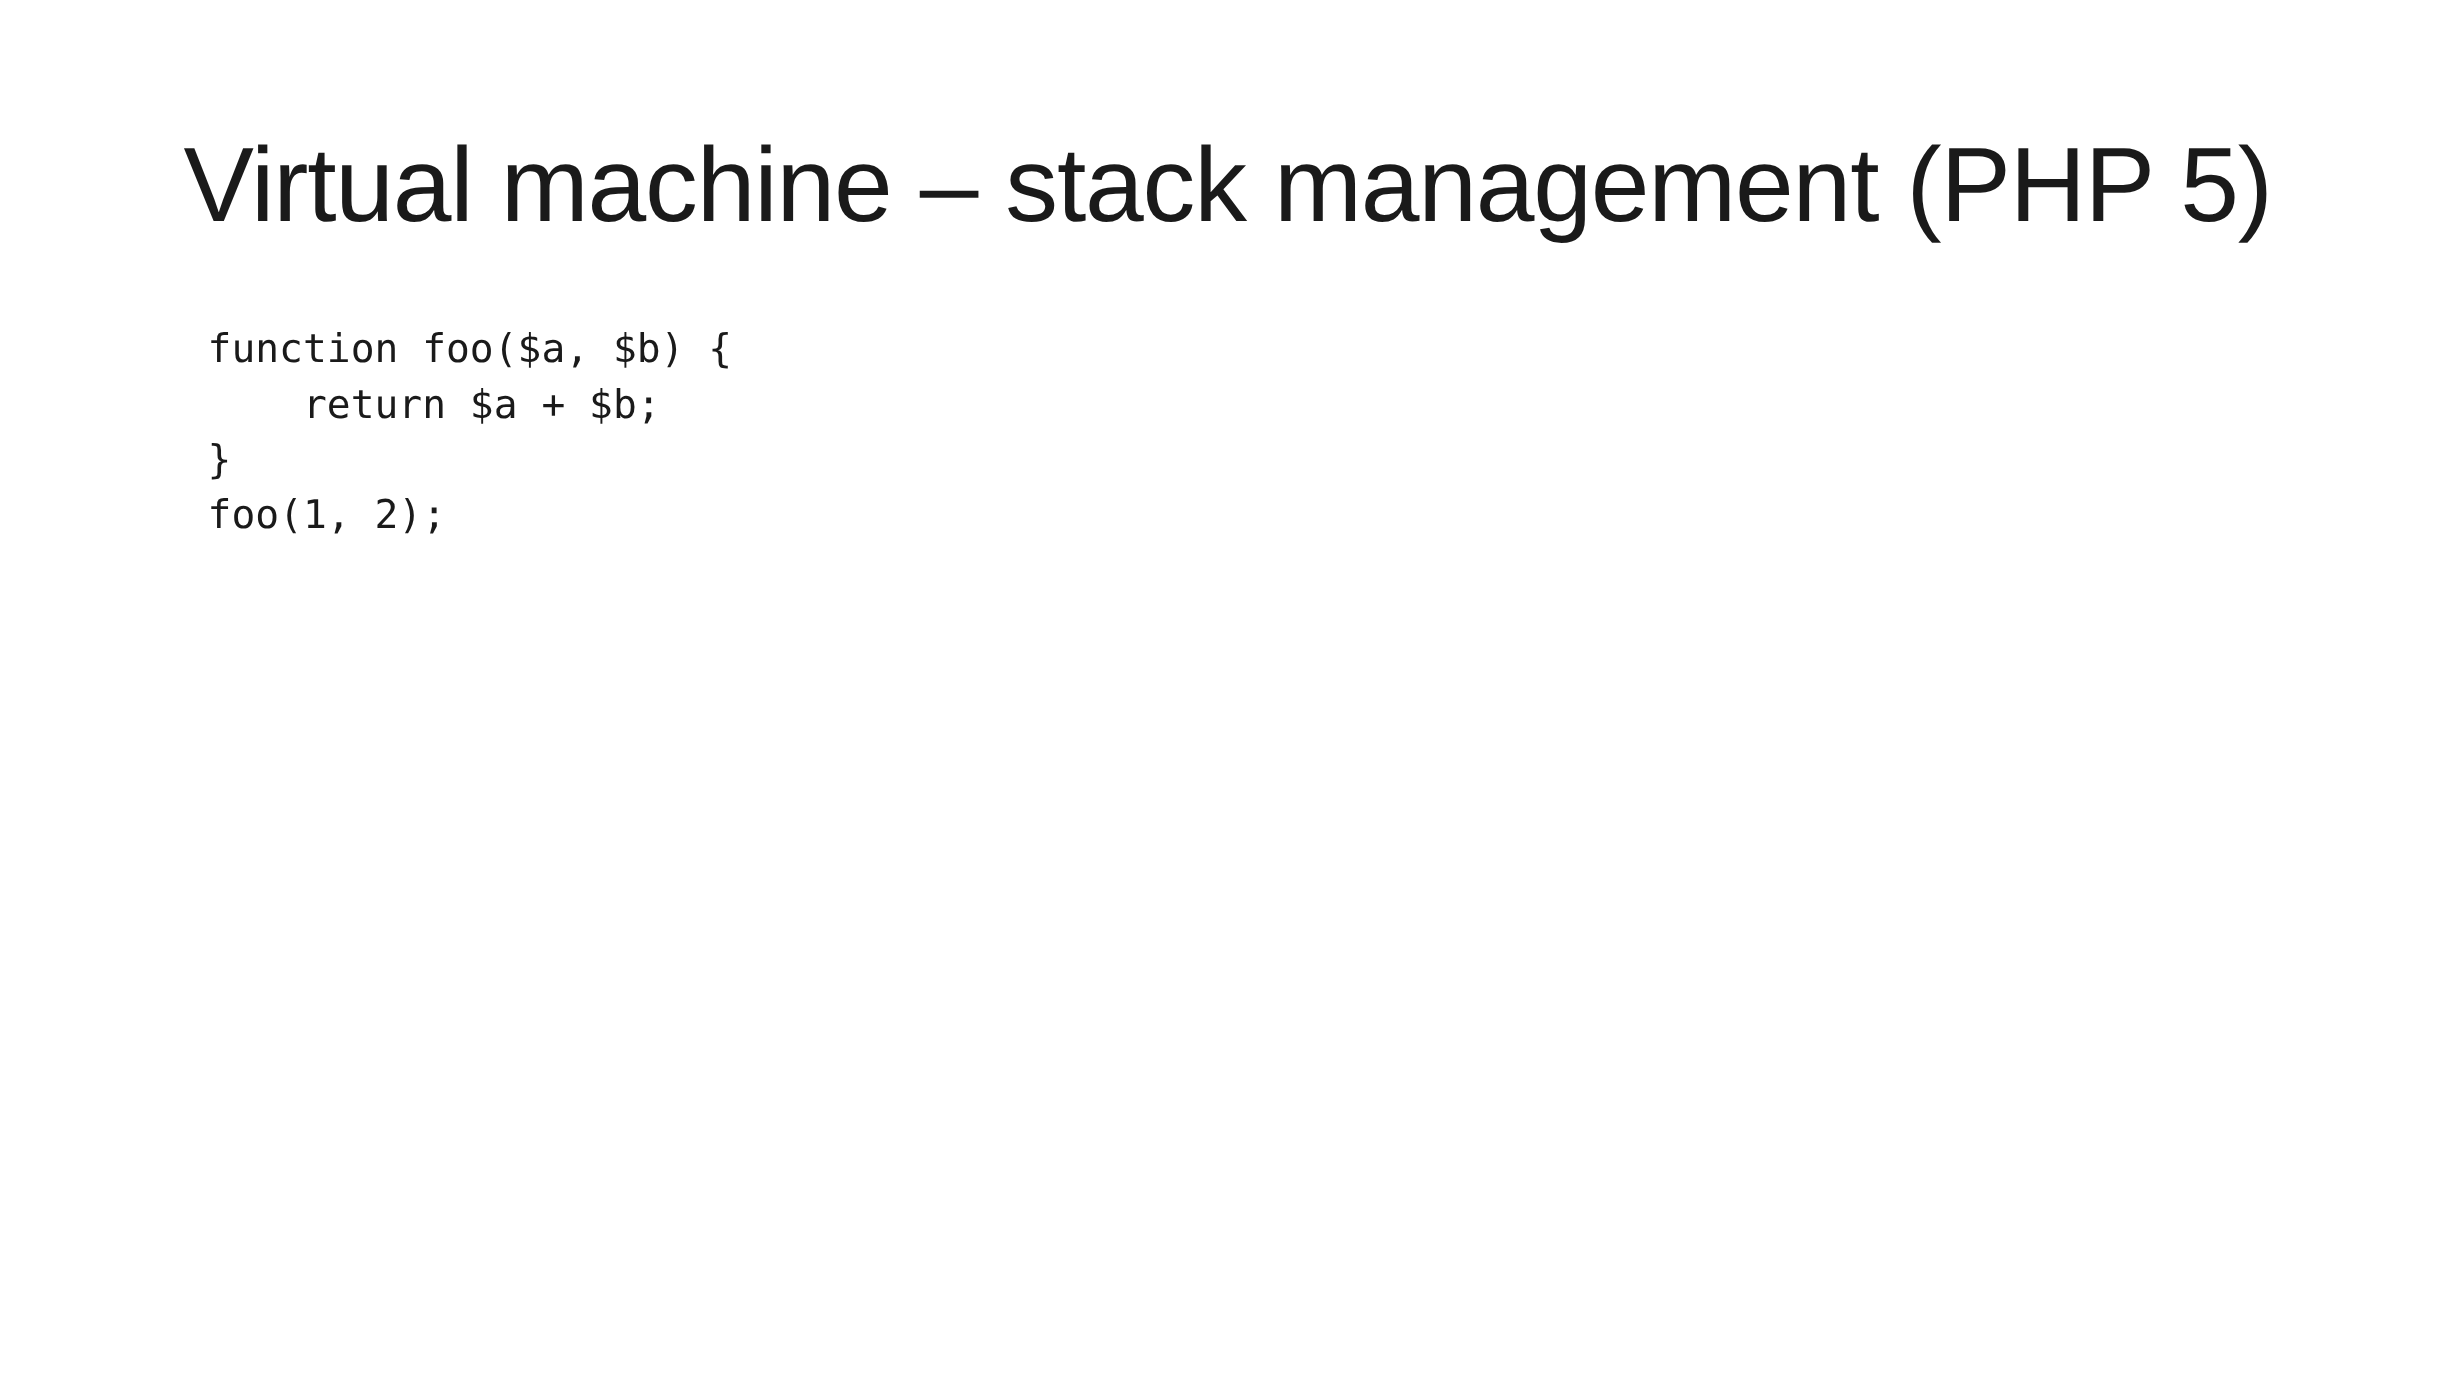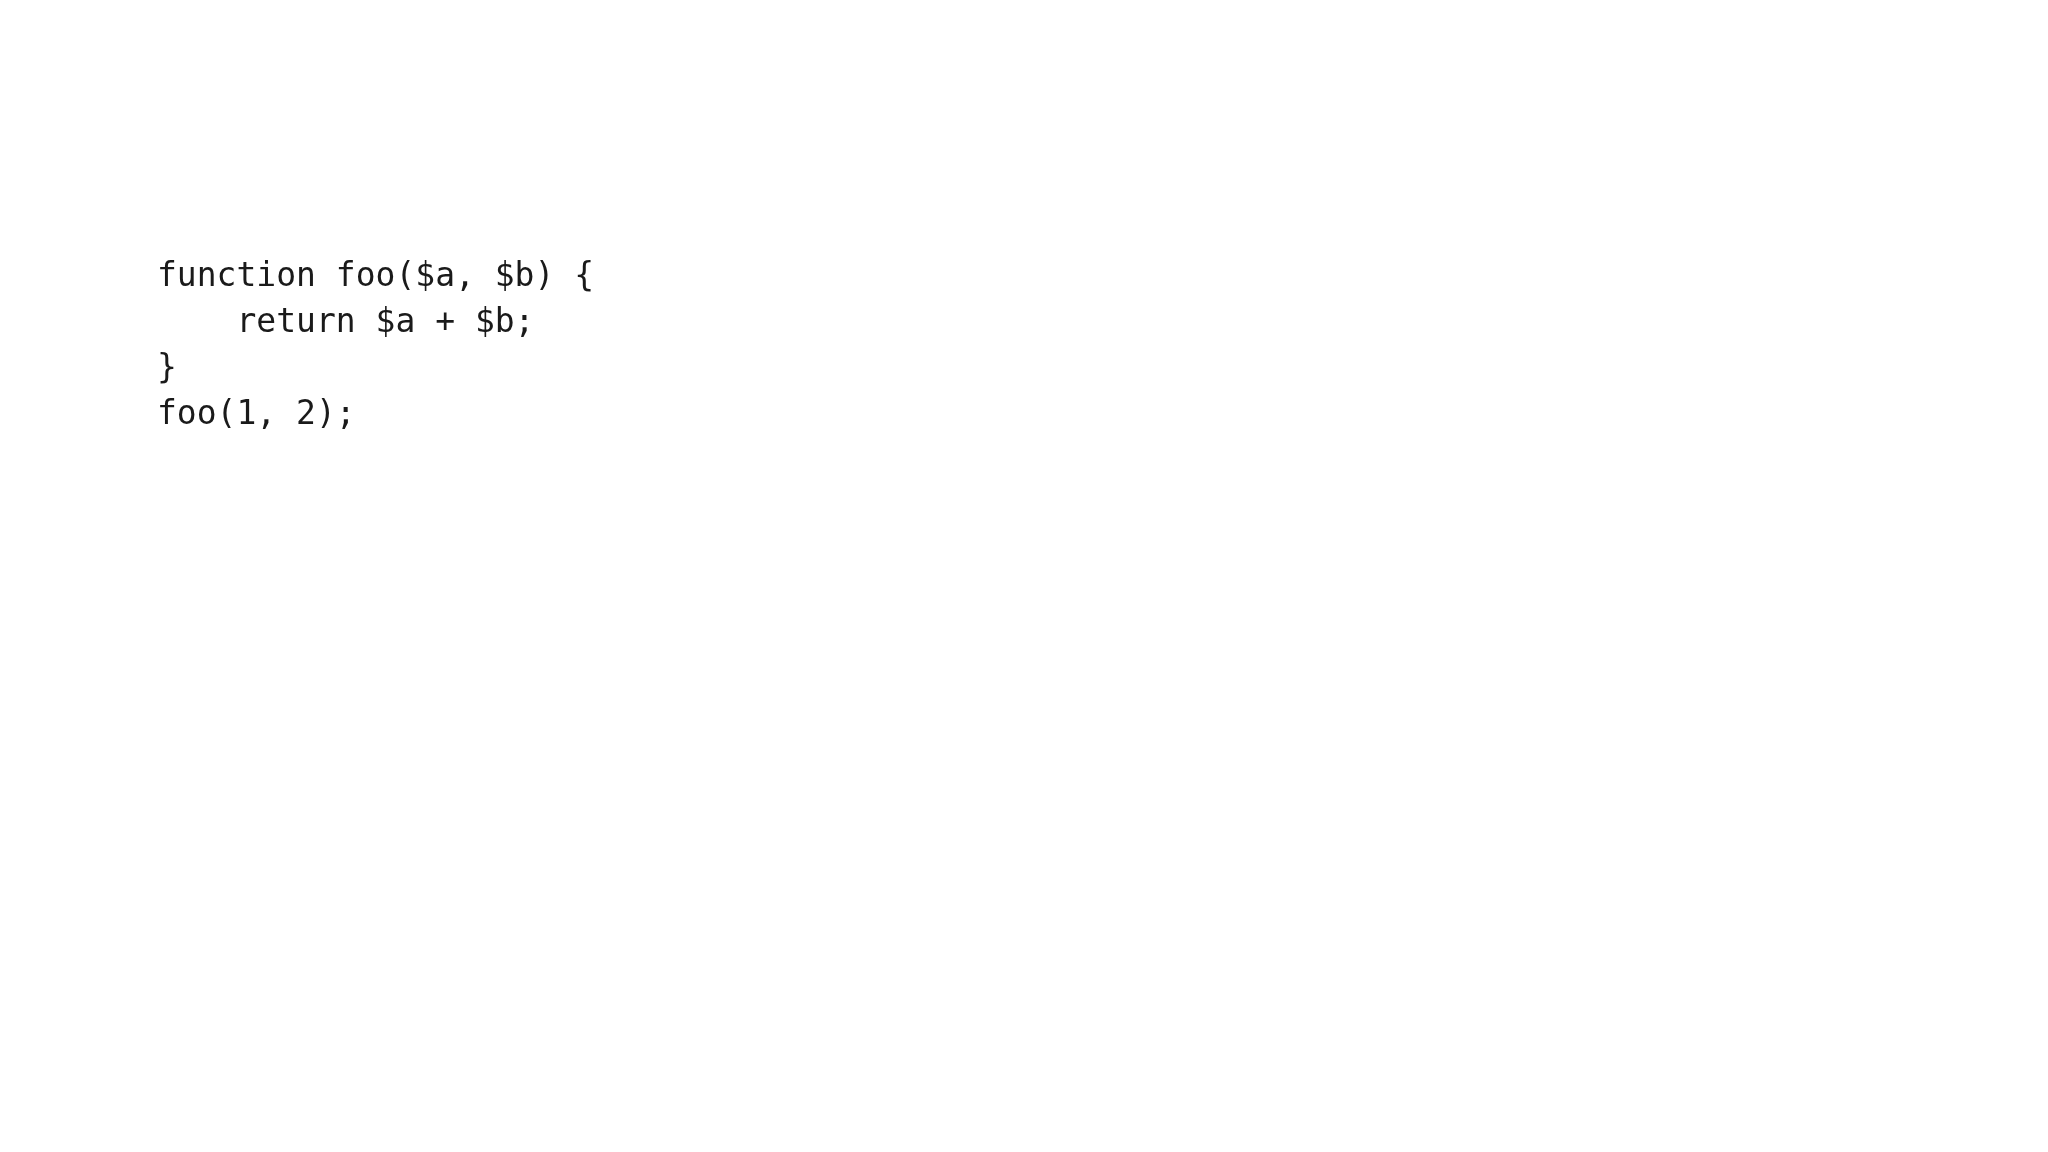--- a/index.html
+++ b/index.html
@@ -25,29 +25,30 @@
     font-size: 88px;
     line-height: 1.15;
     color: #1a1a1a;
     letter-spacing: -1px;
     white-space: nowrap;
   }
   .code {
     position: absolute;
     left: 157px;
     top: 252px;
-    margin: 0;
+    margin: 16px;
     font-family: "DejaVu Sans Mono", "Liberation Mono", monospace;
     font-size: 33px;
     line-height: 46px;
     color: #1a1a1a;
     white-space: pre;
   }
 </style>
 </head>
 <body>
 
 <div class="slide">
+  <h1 class="title">Virtual machine – stack management (PHP 5)</h1>
   <pre class="code">function foo($a, $b) {
     return $a + $b;
 }
 foo(1, 2);</pre>
 </div>
 
 </body></html>

